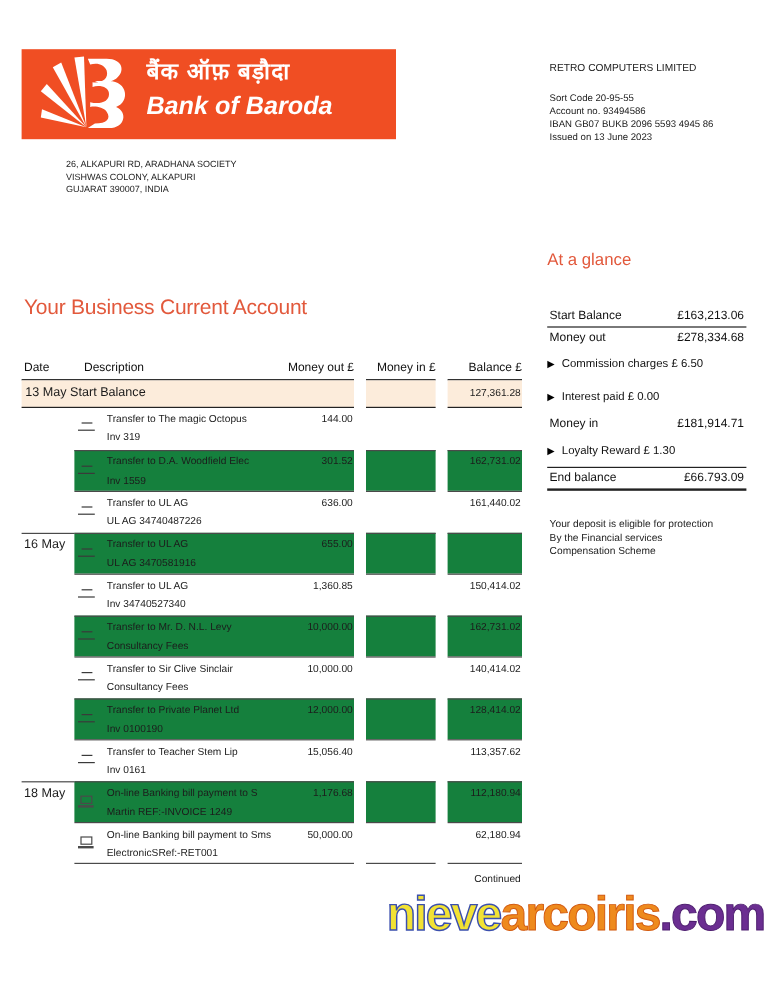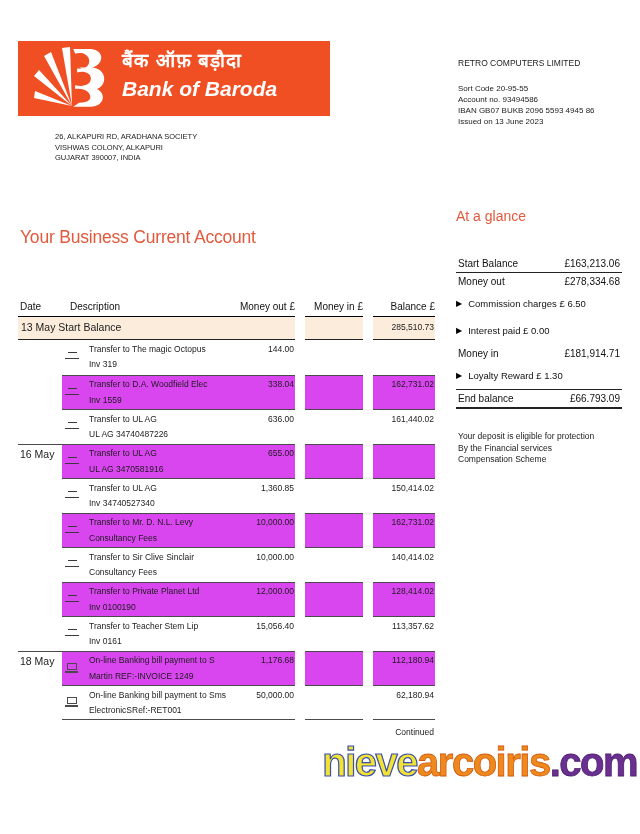--- a/index.html
+++ b/index.html
@@ -8,24 +8,24 @@
     font-family:"Liberation Sans",sans-serif;color:#1c1c1c;overflow:hidden;
   }
   
   .logo-box{position:absolute;left:18px;top:41px;width:312px;height:75px;background:#f04e23;display:flex;align-items:center;}
   .logo-mark{position:absolute;left:14px;top:5px;}
   .logo-text{position:absolute;left:104px;top:7px;color:#fff;}
   .logo-hindi{font-size:19px;font-weight:bold;line-height:26px;letter-spacing:1px;}
   .logo-english{font-size:21px;font-weight:bold;font-style:italic;line-height:30px;letter-spacing:0px;}
   
   .branch-address{position:absolute;left:55px;top:132px;font-size:7.5px;line-height:10.5px;color:#222;}
-  .acct-block{position:absolute;left:458px;top:58px;font-size:8px;line-height:11px;color:#222;}
+  .acct-block{position:absolute;left:458px;top:51px;font-size:8px;line-height:11px;color:#222;}
   .acct-name{font-size:8.5px;margin-bottom:14px;}
   
-  .page-title{position:absolute;left:20px;top:227px;font-size:17.5px;color:#e2593c;letter-spacing:-0.2px;}
+  .page-title{position:absolute;left:20px;top:246px;font-size:17.5px;color:#e2593c;letter-spacing:-0.2px;}
   
   .glance{position:absolute;left:456px;top:208px;width:166px;}
   .glance-title{font-size:14px;color:#e2593c;margin-bottom:30px;}
   .g-dates{display:flex;font-size:12px;color:#111;padding:0 0 5px 2px;border-bottom:1.2px solid #222;}
   .g-dates .d1{width:58px;}
   .g-item{font-size:10px;color:#111;}
   .g-item.kv{display:flex;justify-content:space-between;padding:3.5px 2px 3px 2px;}
   .g-item.line-below{border-bottom:1.2px solid #222;}
   .g-item.thick{border-bottom:2px solid #222;}
   .g-item.bullet{padding:8px 0 8px 0;font-size:9.5px;display:flex;align-items:center;}
@@ -41,21 +41,21 @@
   .hrow .hmin,.hrow .hbal{text-align:right;border-bottom:1.5px solid #000;}
   .srow{display:grid;grid-template-columns:277px 10px 58px 10px 62px;height:23px;font-size:10.5px;}
   .srow .sblk{background:#fcecdb;border-bottom:1.8px solid #222;}
   .srow .stext{padding:4px 0 0 3px;}
   .srow .sbal{text-align:right;padding-top:5px;font-size:8.5px;padding-right:1px;}
   .trow{display:grid;grid-template-columns:44px 233px 10px 58px 10px 62px;height:34.5px;box-sizing:border-box;}
   .trow .blk{border-top:1px solid #4a4a4a;box-sizing:border-box;}
   .trow.first .blk{border-top:none;}
   .trow.last .blk{border-bottom:1px solid #4a4a4a;}
   .trow.group .datec{border-top:1px solid #4a4a4a;}
-  .trow.shaded .blk{background:#d946ef;}
+  .trow.shaded .blk{background:#15803d;}
   .datec{font-size:10.5px;padding:3px 0 0 2px;box-sizing:border-box;}
   .main{display:flex;}
   .icon{flex:0 0 18px;margin:12px 6px 0 3px;position:relative;height:10px;}
   .transfer-icon::before{content:"";position:absolute;top:0;left:3px;width:9px;border-top:1.8px solid #3a3a3a;}
   .transfer-icon::after{content:"";position:absolute;top:6px;left:0;width:14px;border-top:1.8px solid #3a3a3a;}
   .computer-icon::before{content:"";position:absolute;top:-1px;left:2px;width:8px;height:5px;border:1.4px solid #4a4a4a;}
   .computer-icon::after{content:"";position:absolute;top:7px;left:0;width:13px;height:2.4px;background:#4a4a4a;}
   .desc{flex:1;font-size:8.5px;padding-top:3.5px;}
   .desc .l1{height:15.5px;}
   .mout{font-size:8.5px;text-align:left;padding:3.5px 1px 0 0;}
@@ -152,21 +152,21 @@
     <div class="hgap"></div>
     <div class="hmin">Money in £</div>
     <div class="hgap"></div>
     <div class="hbal">Balance £</div>
   </div>
   <div class="srow">
     <div class="sblk stext">13 May Start Balance</div>
     <div class="gap"></div>
     <div class="sblk"></div>
     <div class="gap"></div>
-    <div class="sblk sbal">285,510.73</div>
+    <div class="sblk sbal">127,361.28</div>
   </div>
   <div id="table-body">
       <div class="trow first">
         <div class="datec"></div>
         <div class="main blk">
           <span class="icon transfer-icon"></span>
           <div class="desc">
             <div class="l1">Transfer to The magic Octopus</div>
             <div class="l2">Inv 319</div>
           </div>
@@ -177,21 +177,21 @@
         <div class="gap"></div>
       </div>
       <div class="trow shaded">
         <div class="datec"></div>
         <div class="main blk">
           <span class="icon transfer-icon"></span>
           <div class="desc">
             <div class="l1">Transfer to D.A. Woodfield Elec</div>
             <div class="l2">Inv 1559</div>
           </div>
-          <div class="mout">338.04</div>
+          <div class="mout">301.52</div>
         </div>
         <div class="gap"></div>
         <div class="minc blk"></div>
         <div class="gap"></div>
         <div class="balc blk">162,731.02</div>
       </div>
       <div class="trow">
         <div class="datec"></div>
         <div class="main blk">
           <span class="icon transfer-icon"></span>

